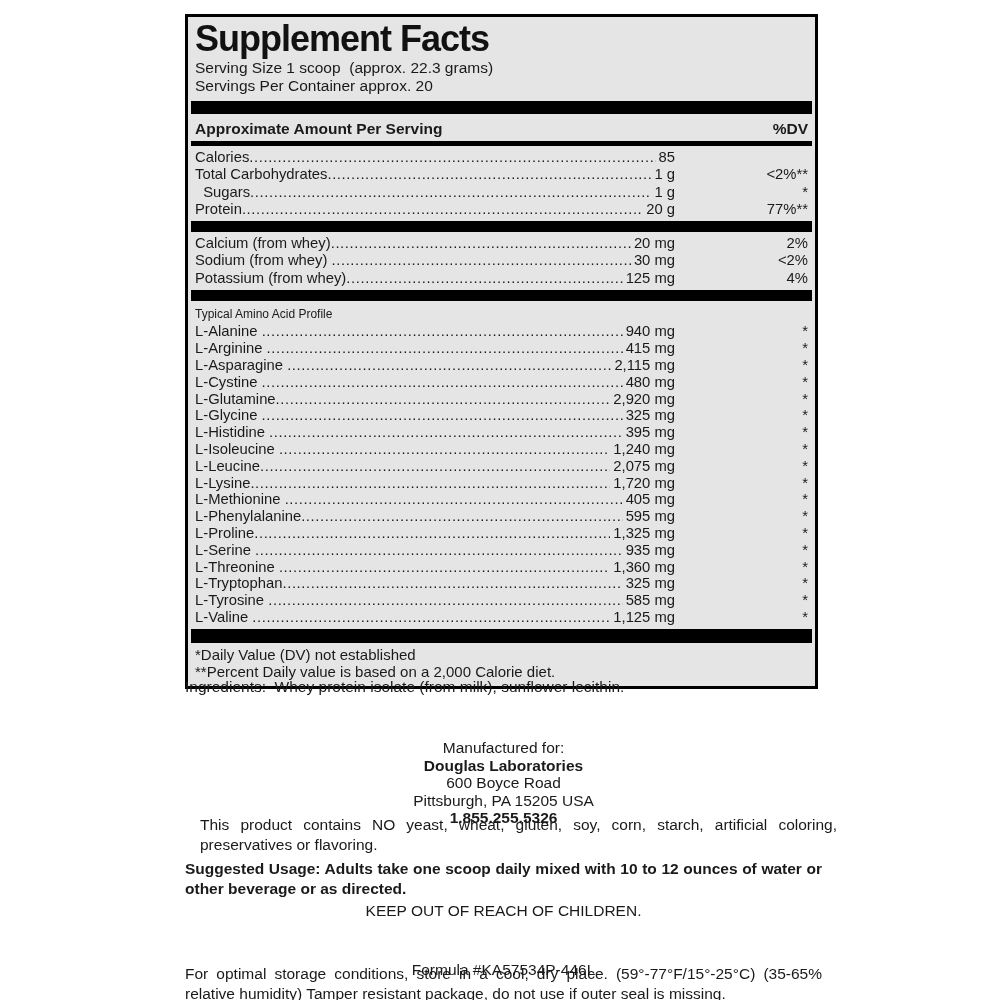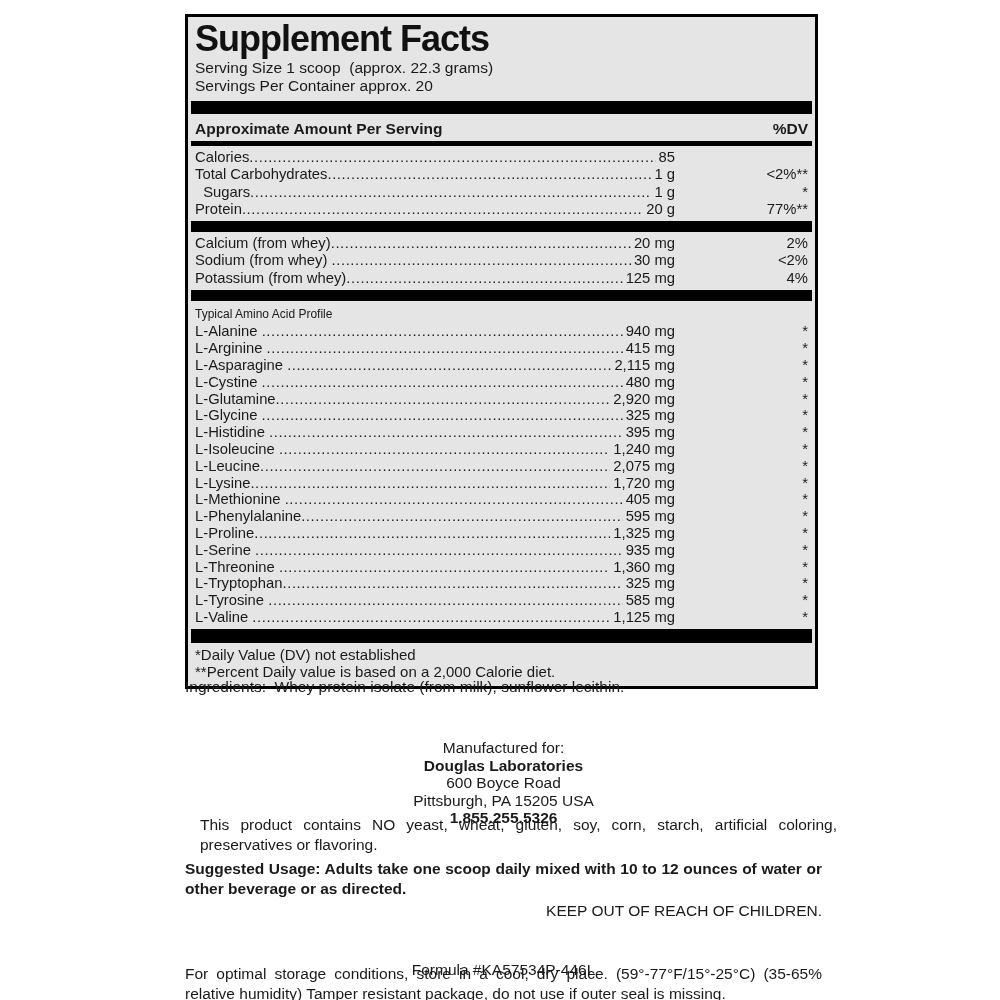--- a/index.html
+++ b/index.html
@@ -89,21 +89,21 @@
     width: 637px;
     font-size: 15.5px;
     line-height: 20px;
   }
   .ingredients { top: 677px; white-space: pre-wrap; }
   .mfg { top: 739px; text-align: center; line-height: 17.5px; }
   .mfg .bold { font-weight: bold; }
   .para { text-align: justify; }
   .contains { top: 815px; margin-left: 15px; }
   .usage { top: 859px; font-weight: bold; }
-  .keep-out { top: 903px; text-align: right; line-height: 16px; }
+  .keep-out { top: 903px; text-align: center; line-height: 16px; }
   .storage { top: 944px; margin-top: 20px; }
   .formula { top: 960px; text-align: center; }
 </style>
 </head>
 <body>
 
 <div class="page">
 
   <section class="facts-box">
     <h1 class="title">Supplement Facts</h1>

